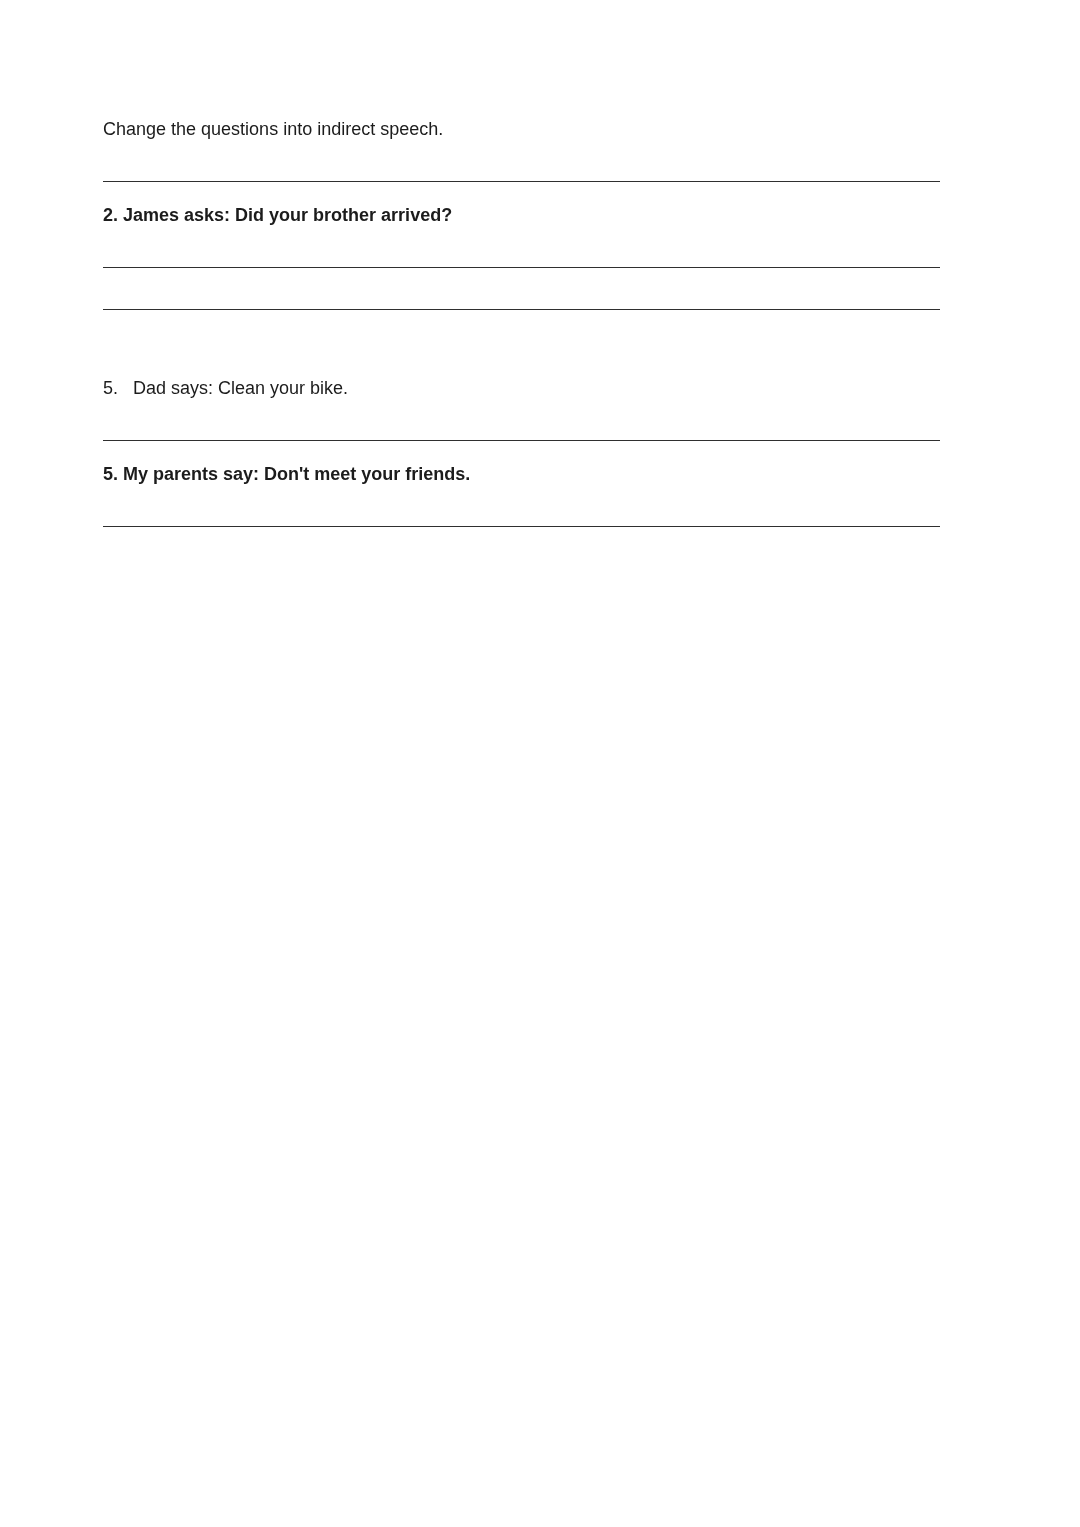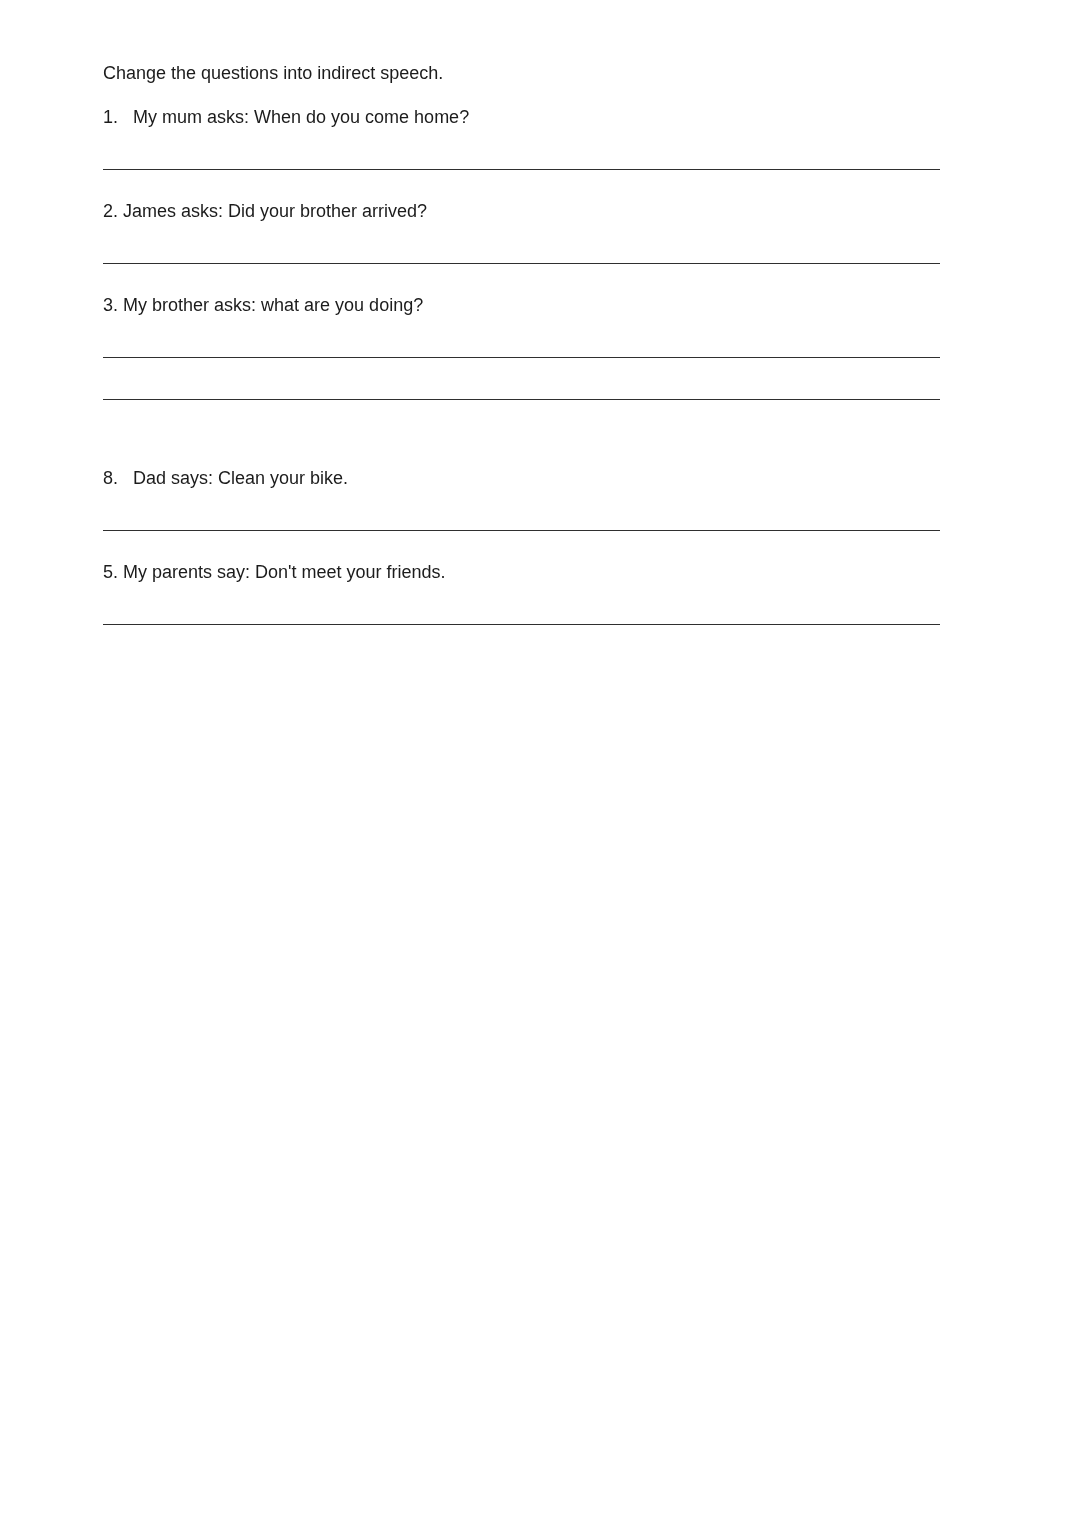--- a/index.html
+++ b/index.html
@@ -14,35 +14,36 @@
     background: #ffffff;
     font-family: "Liberation Sans", "DejaVu Sans", sans-serif;
     font-size: 18px;
     line-height: 22px;
     color: #1c1c1c;
     overflow: hidden;
   }
   .content {
     margin-left: 103px;
     width: 837px;
-    padding-top: 62px;
+    padding-top: 118px;
   }
   .instruction {
     line-height: 22px;
     white-space: pre-wrap;
   }
   .prompt {
     line-height: 22px;
     white-space: pre-wrap;
   }
   .prompt.first {
     margin-top: 22px;
   }
   .prompt.after-blank {
-    margin-top: 30px;
+    margin-top: 22px;
+    font-weight: bold;
   }
   .blank {
     height: 0;
     border-top: 1.6px solid #2f2f2f;
     margin-top: 41px;
   }
   .blank.indent {
     margin-left: 7px;
     width: 836px;
   }
@@ -53,43 +54,38 @@
 </head>
 <body>
 
 <div class="page">
   <div class="content">
 
     <div class="section section-1">
       <div class="instruction">Change the questions into indirect speech.</div>
 
       <div class="item">
-        <div class="prompt first">1.   My mum asks: When do you come home?</div>
         <div class="blank"></div>
       </div>
 
       <div class="item">
         <div class="prompt after-blank">2. James asks: Did your brother arrived?</div>
         <div class="blank"></div>
       </div>
 
-      <div class="item">
-        <div class="prompt after-blank">3. My brother asks: what are you doing?</div>
-        <div class="blank"></div>
-      </div>
 
       <div class="item">
         <div class="blank"></div>
       </div>
     </div>
 
     <div class="section section-2">
 
       <div class="item">
-        <div class="prompt first">8.   Dad says: Clean your bike.</div>
+        <div class="prompt first">5.   Dad says: Clean your bike.</div>
         <div class="blank"></div>
       </div>
 
 
 
       <div class="item">
         <div class="prompt after-blank">5. My parents say: Don't meet your friends.</div>
         <div class="blank"></div>
       </div>
     </div>

